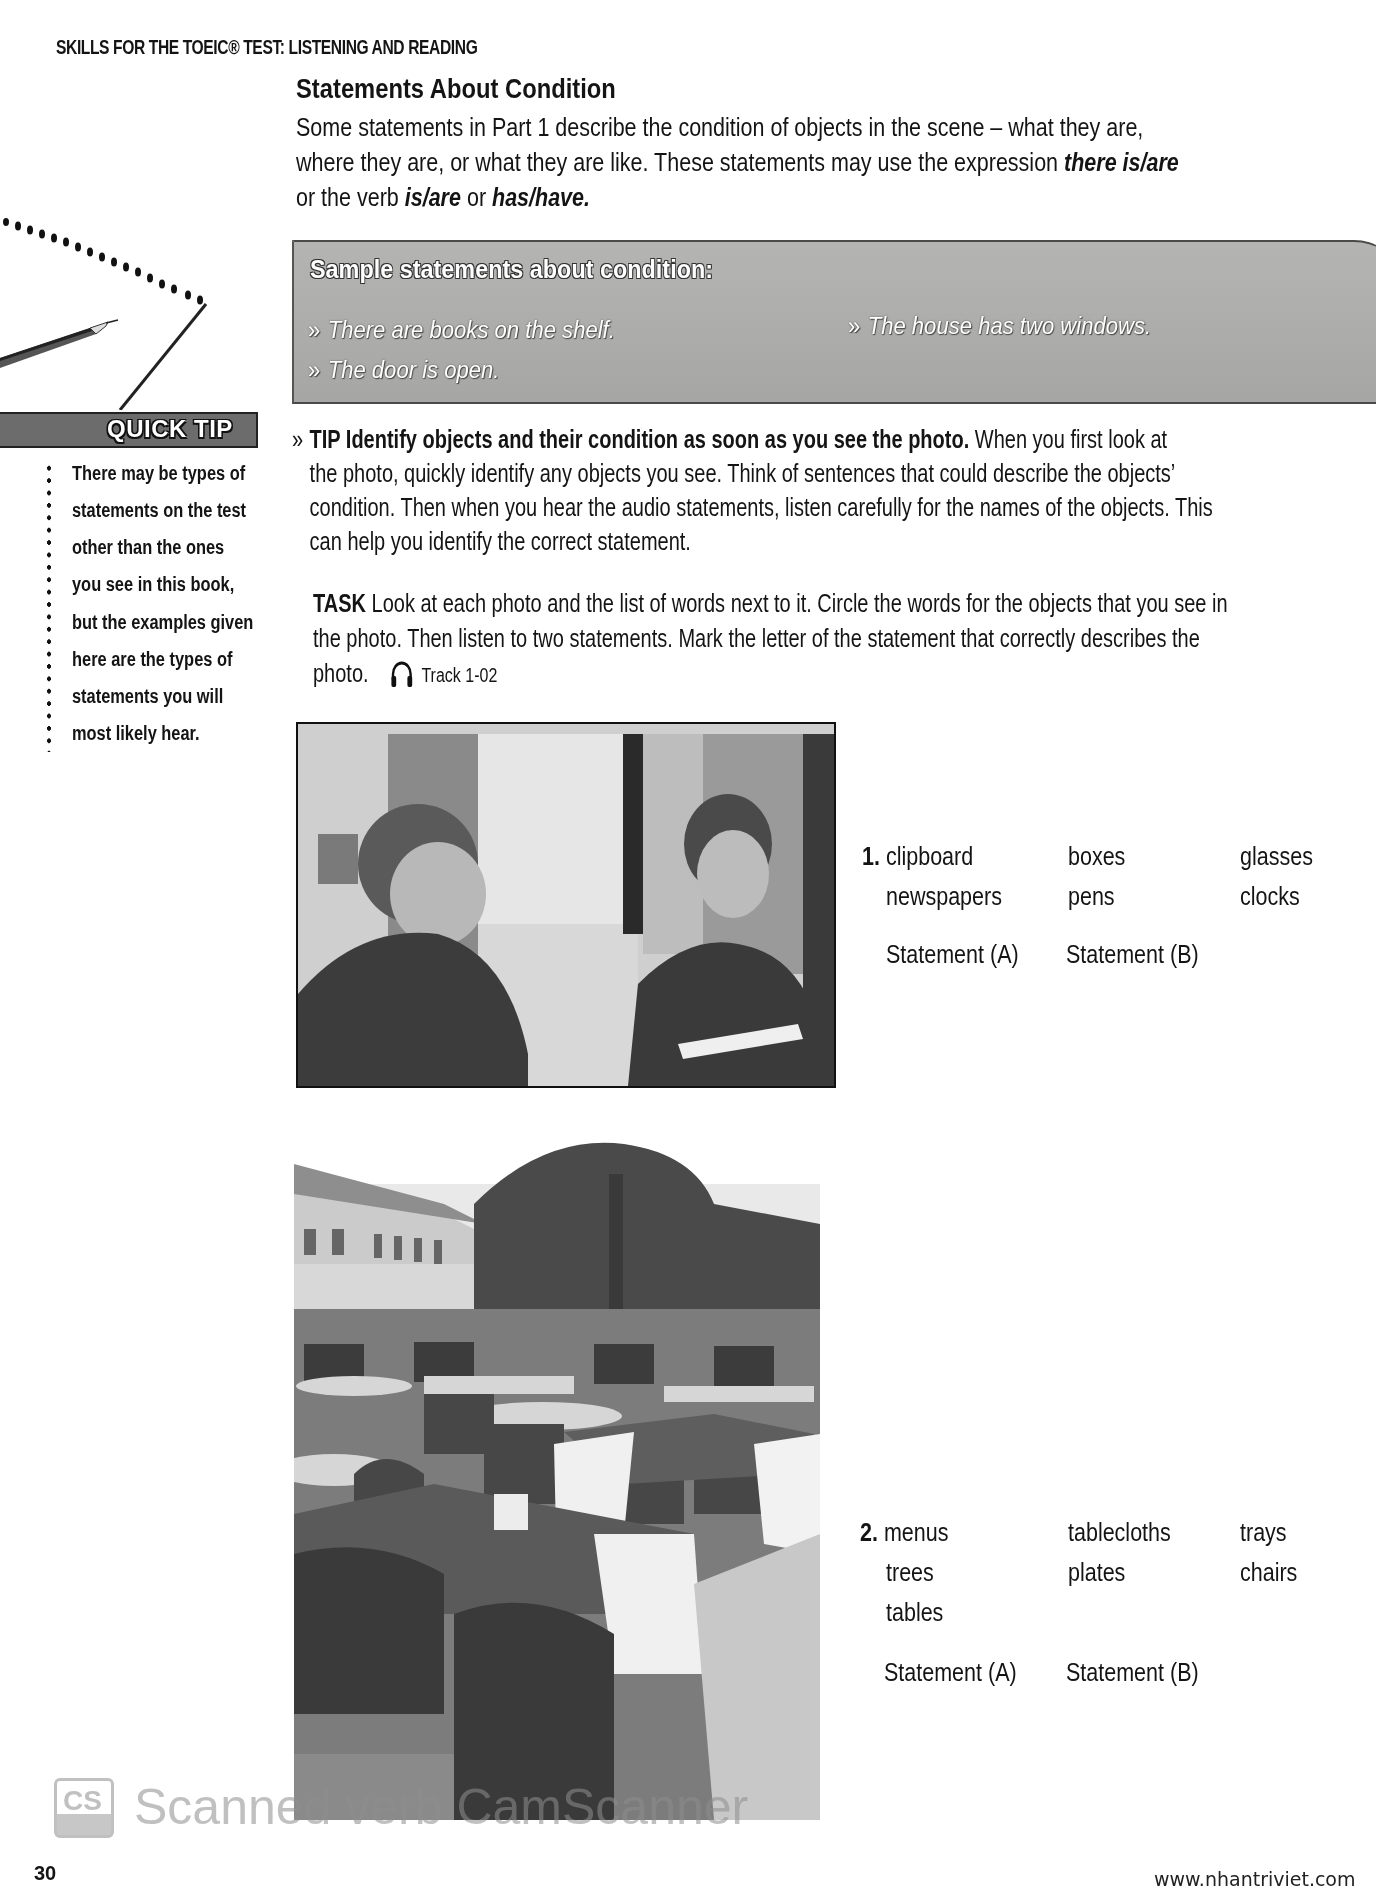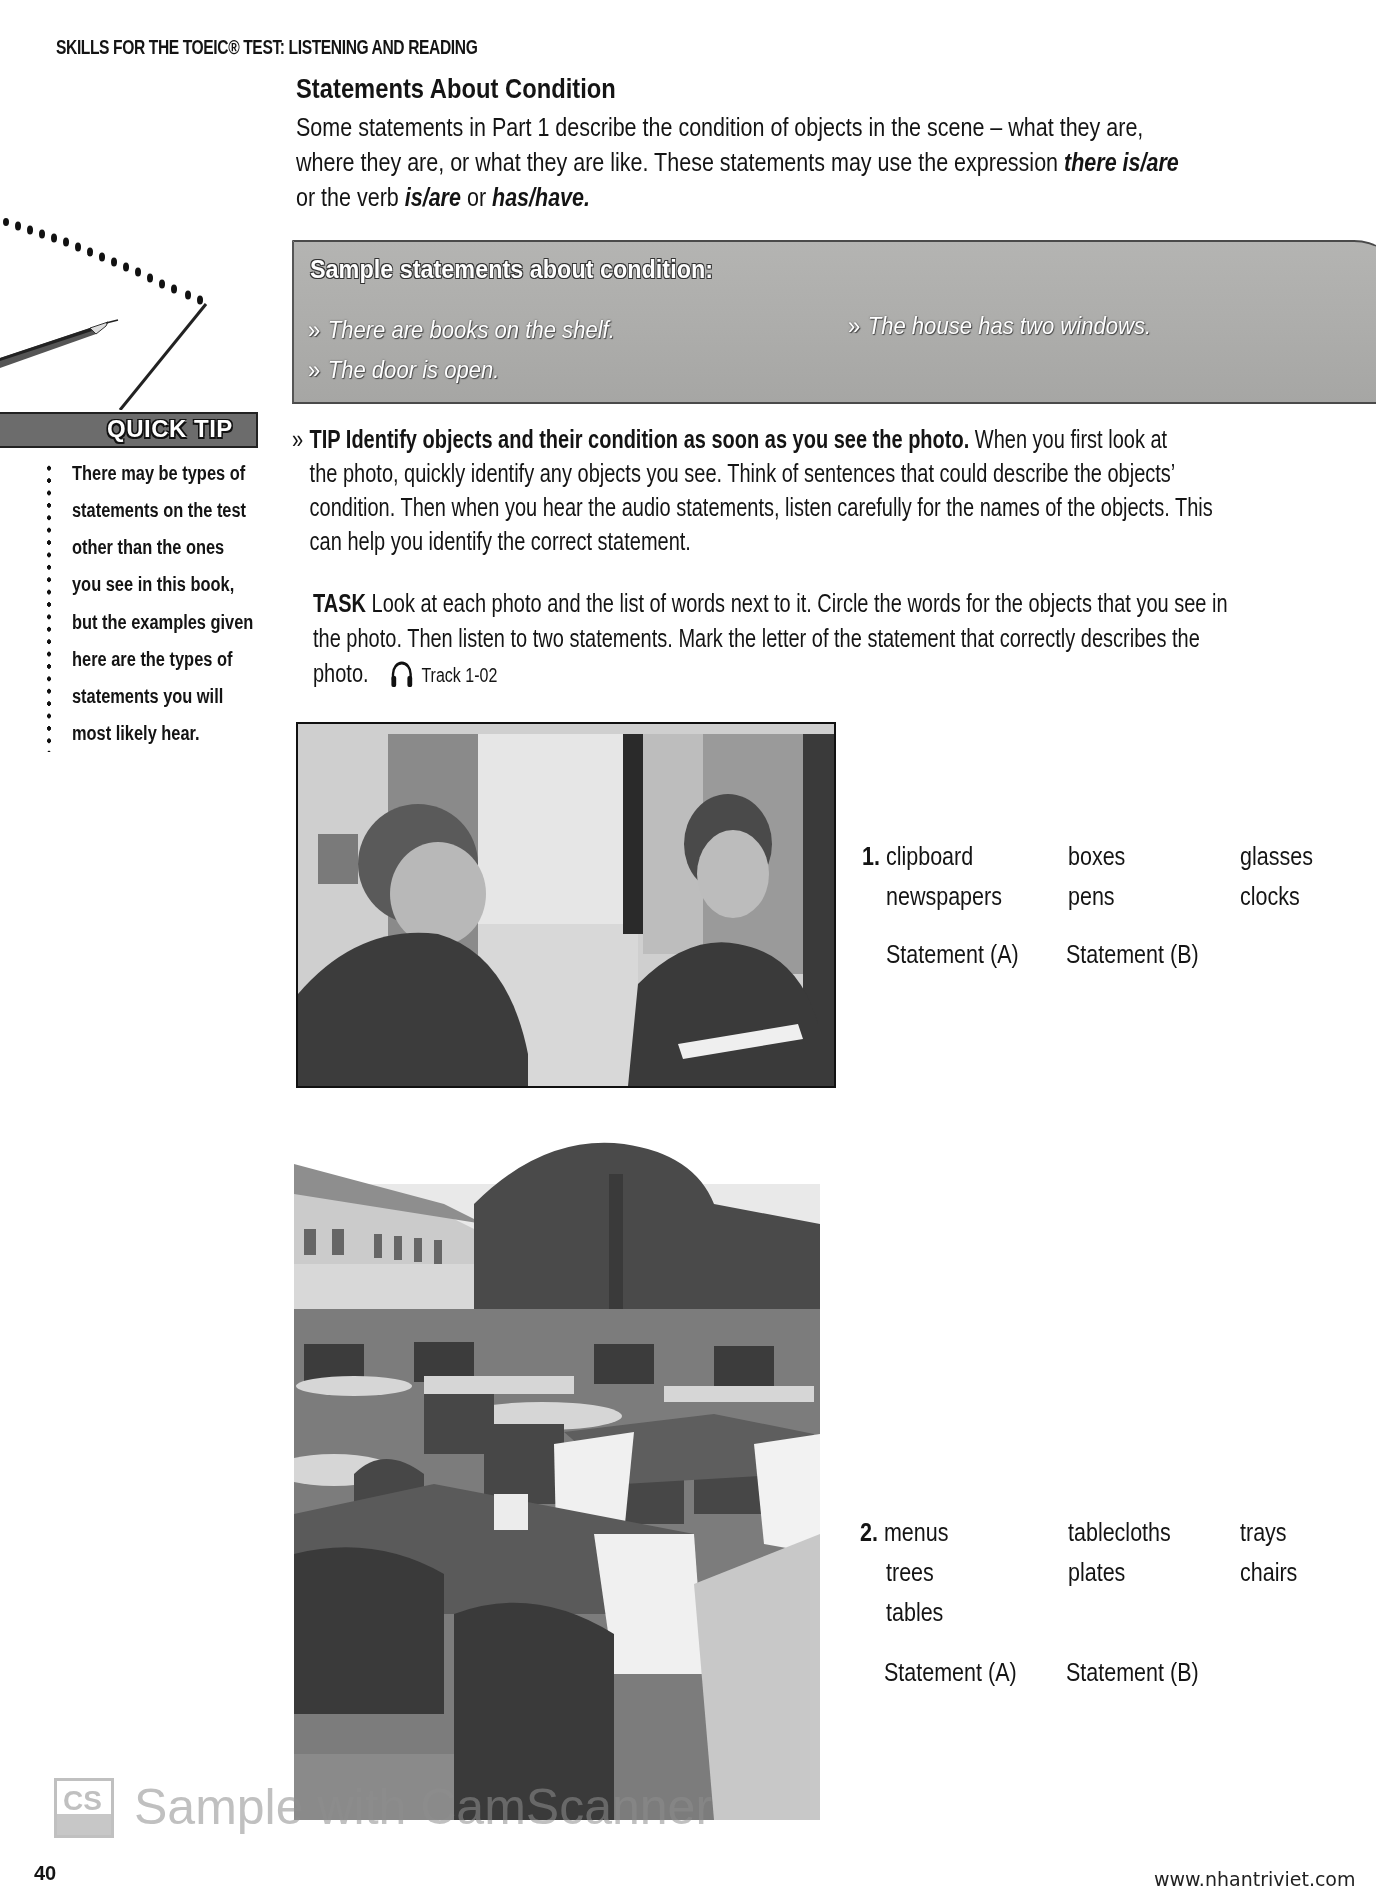--- a/index.html
+++ b/index.html
@@ -63,21 +63,21 @@
   
   .q { position: absolute; font-size: 25px; white-space: nowrap; transform: scaleX(0.86); transform-origin: left top; }
   .q .num { font-weight: bold; }
 
   
   #page-number { left: 34px; top: 1862px; font-size: 20px; font-weight: bold; }
   #footer-url { left: 1154px; top: 1868px; font-size: 19px; color: #222; font-family: "DejaVu Sans", sans-serif; }
 
   
   #watermark { left: 54px; top: 1778px; height: 60px; opacity: 0.55; }
-  #watermark .cs-logo { position: absolute; left: 0; top: 0; width: 60px; height: 60px; border: 3px solid #8e8e8e; border-radius: 0; box-sizing: border-box; background: linear-gradient(180deg, transparent 62%, #9a9a9a 62%); }
+  #watermark .cs-logo { position: absolute; left: 0; top: 0; width: 60px; height: 60px; border: 3px solid #8e8e8e; border-radius: 6px; box-sizing: border-box; background: linear-gradient(180deg, transparent 62%, #9a9a9a 62%); }
   #watermark .cs-logo span { position: absolute; left: 6px; top: 4px; font-size: 28px; font-weight: bold; color: #8e8e8e; }
   #watermark .wm-text { position: absolute; left: 80px; top: 0; font-size: 50px; color: #8e8e8e; white-space: nowrap; }
 </style>
 </head>
 <body>
 
 <div id="running-header" class="abs">SKILLS FOR THE TOEIC® TEST: LISTENING AND READING</div>
 
 <div id="section-title" class="abs">Statements About Condition</div>
 <div id="intro" class="abs">
@@ -240,17 +240,17 @@
 <div class="q" style="left:1068px; top:1558px;">plates</div>
 <div class="q" style="left:1240px; top:1558px;">chairs</div>
 <div class="q" style="left:886px; top:1598px;">tables</div>
 <div class="q" style="left:884px; top:1658px;">Statement (A)</div>
 <div class="q" style="left:1066px; top:1658px;">Statement (B)</div>
 
 <div id="watermark" class="abs">
   <div class="cs-logo">
       <span>CS</span>
     </div>
-  <div class="wm-text">Sample with CamScanner</div>
-</div>
-
-<div id="page-number" class="abs">40</div>
+  <div class="wm-text">Scanned verb CamScanner</div>
+</div>
+
+<div id="page-number" class="abs">30</div>
 <div id="footer-url" class="abs">www.nhantriviet.com</div>
 
 </body></html>

